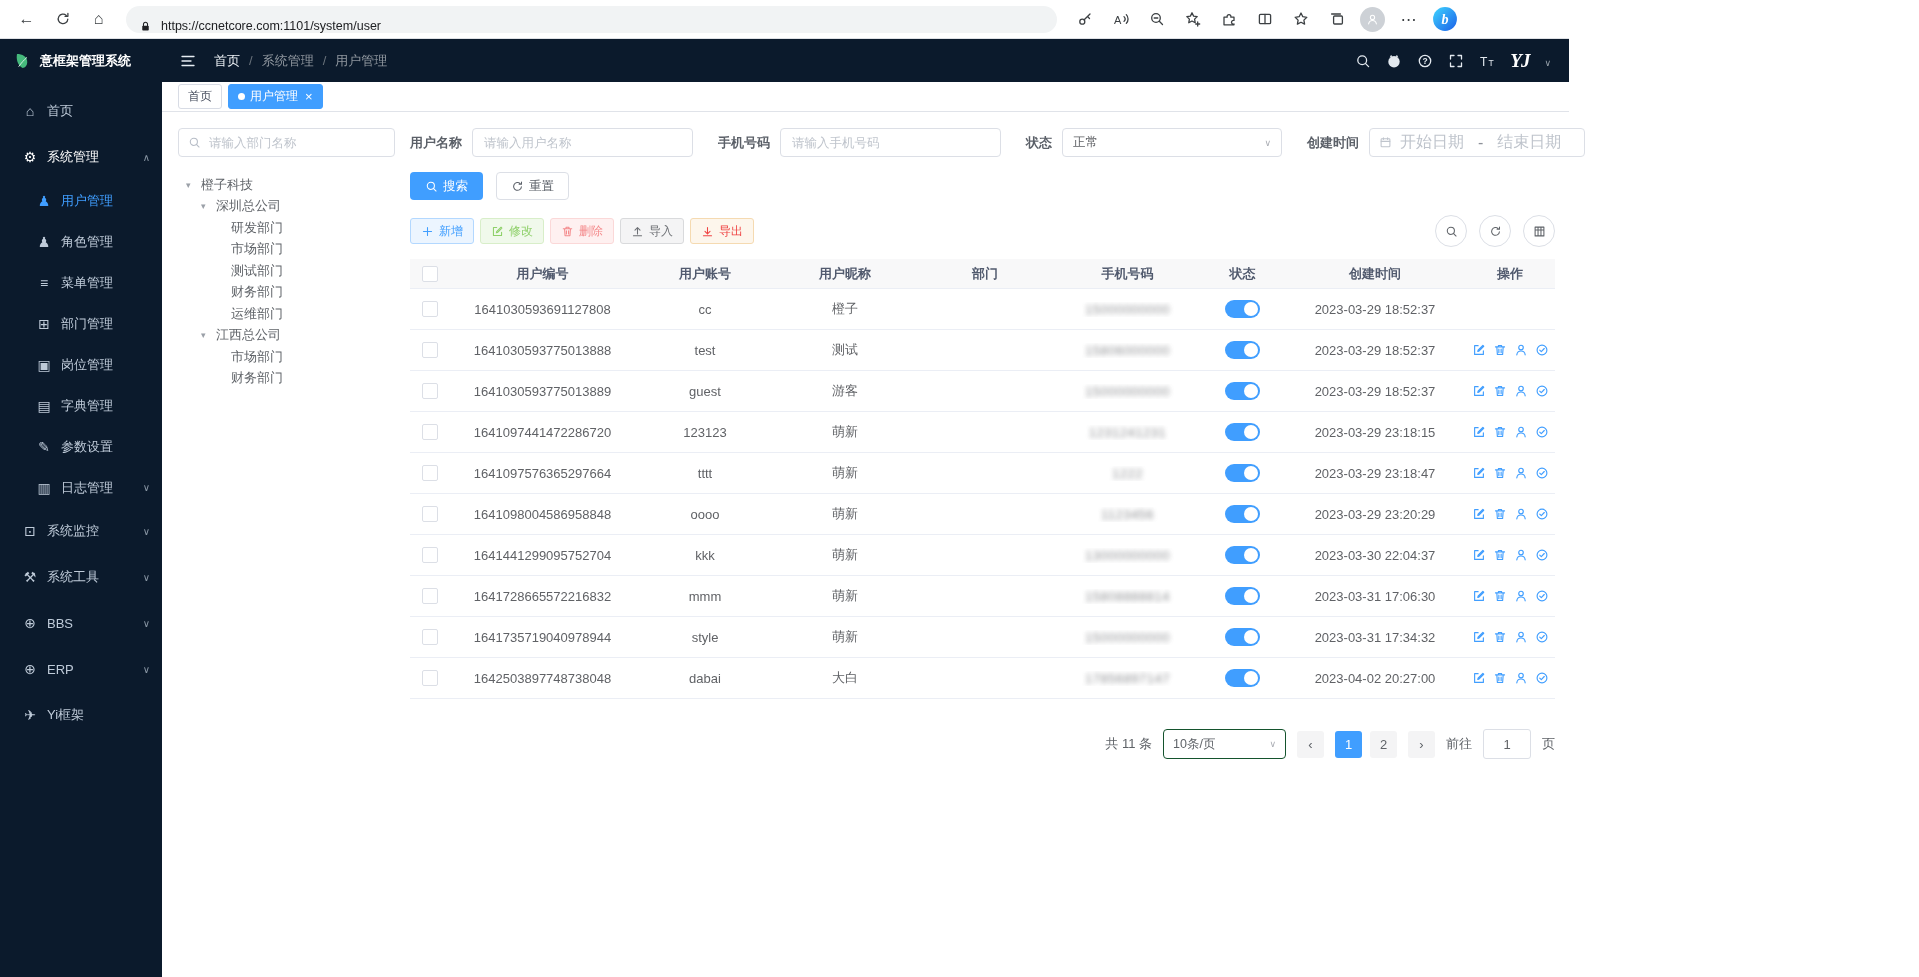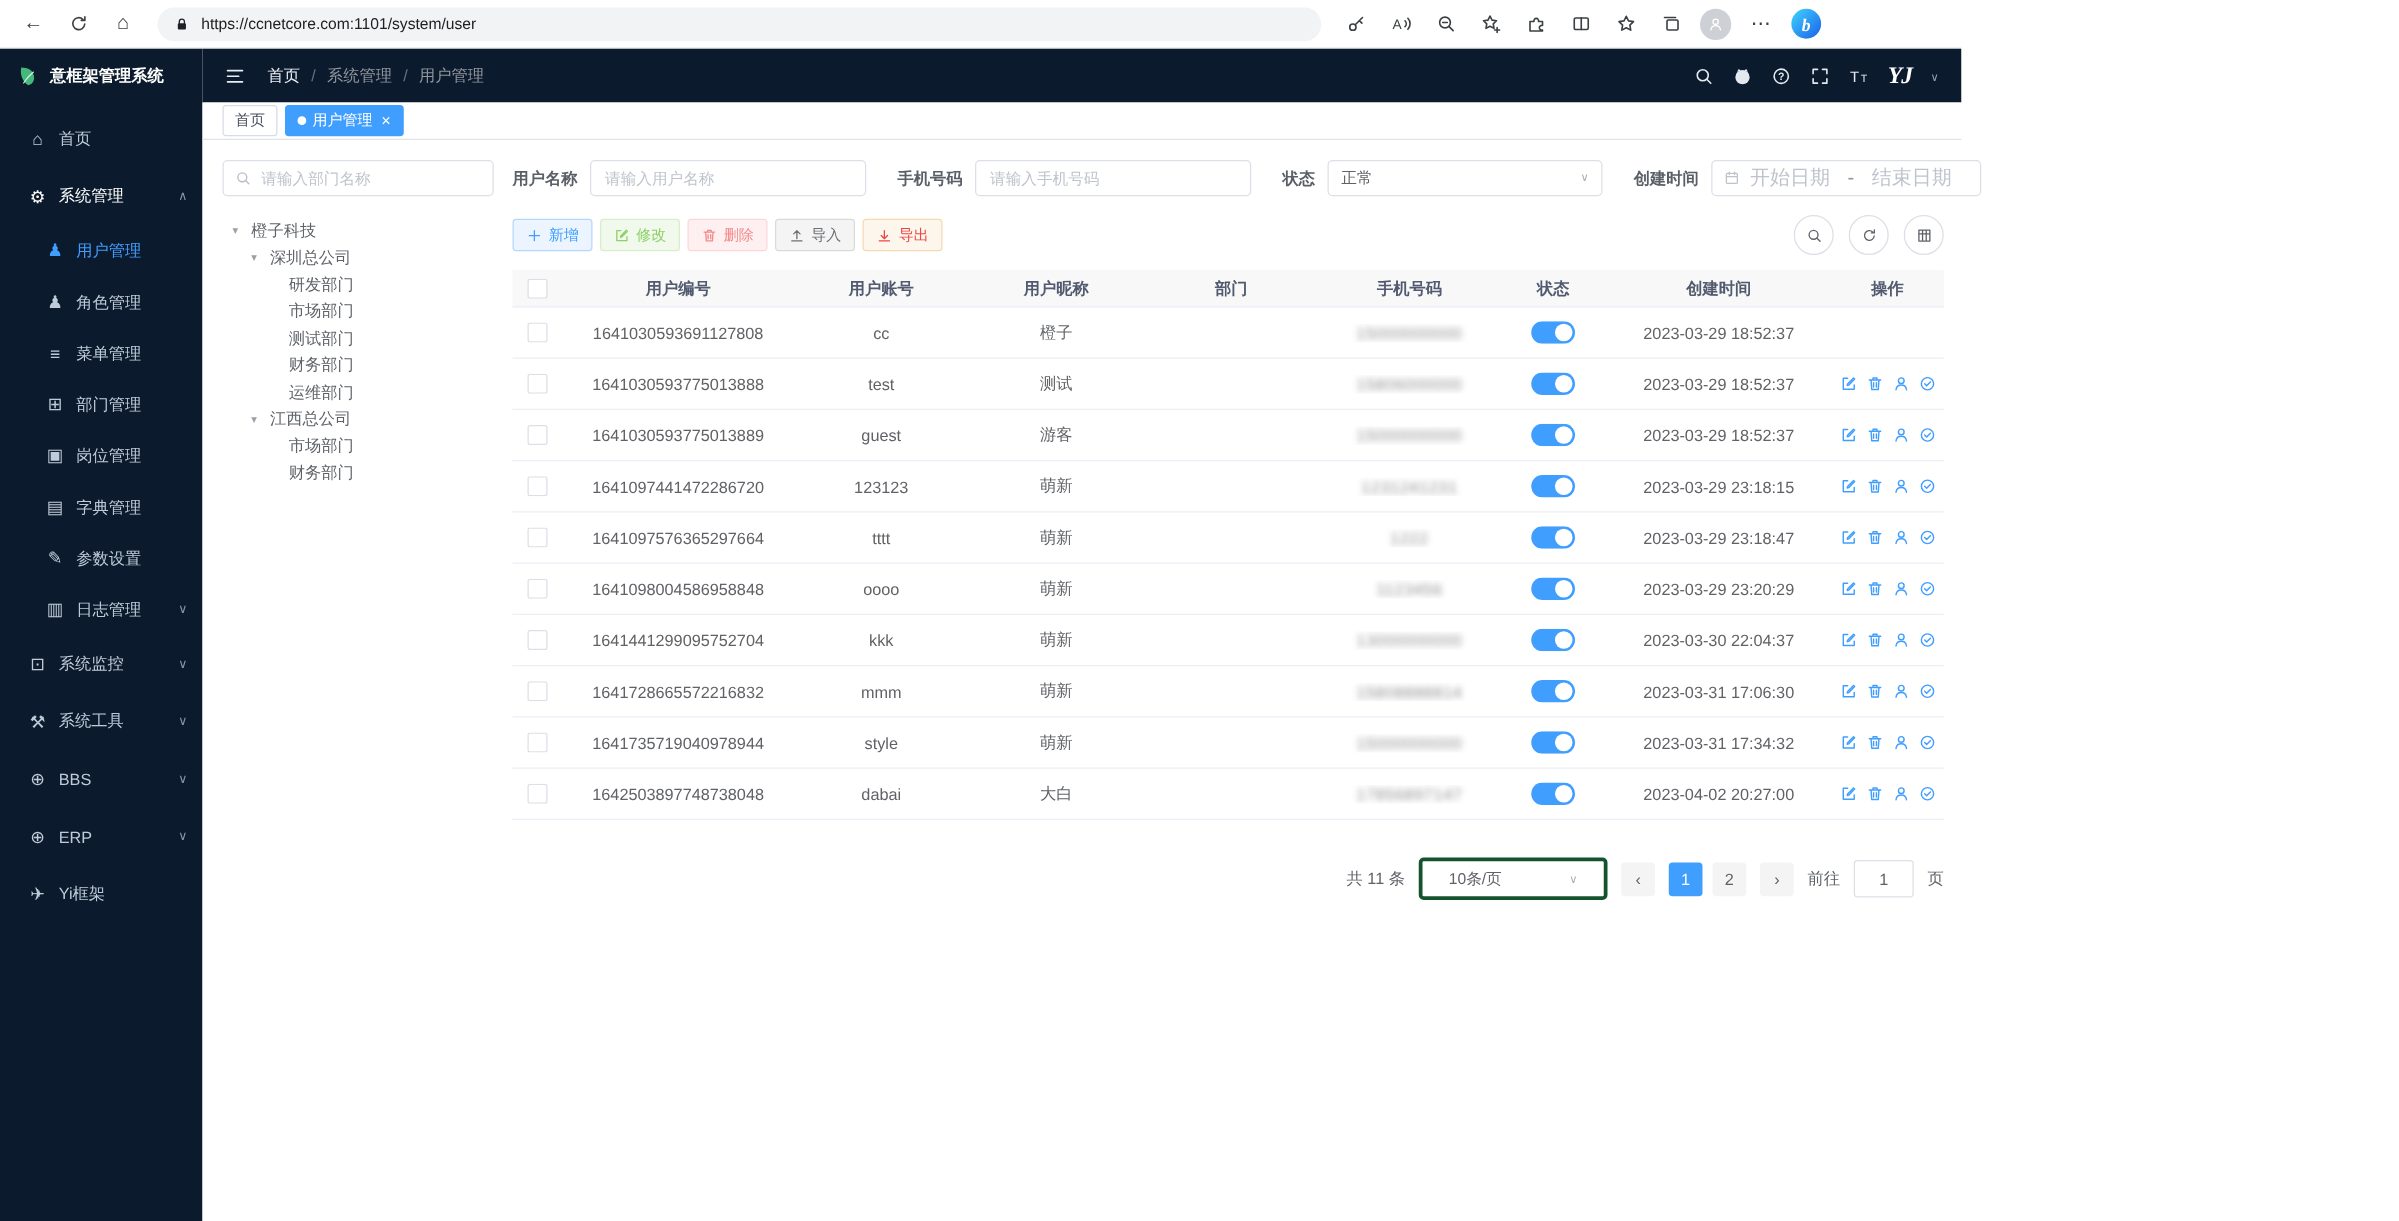--- a/index.html
+++ b/index.html
@@ -4,21 +4,21 @@
 <style>
   html,body{margin:0;padding:0}
   body{width:1919px;height:977px;background:#fff;overflow:hidden;
        font-family:"Liberation Sans","DejaVu Sans",sans-serif;color:#606266;font-size:13px}
   .window{position:relative;width:1569px;height:977px;background:#fff}
   .icn{width:16px;height:16px;display:block;stroke:currentColor;fill:none;stroke-width:1.3;stroke-linecap:round;stroke-linejoin:round}
   .icn.small{width:13px;height:13px}
   
   .chrome{height:38px;display:flex;align-items:center;gap:3px;padding:0 10px;background:#fff;border-bottom:1px solid #dfe1e5}
   .cbtn{width:33px;height:30px;border-radius:5px;display:flex;align-items:center;justify-content:center;color:#3c4043;font-size:16px;flex:0 0 auto;cursor:pointer}
-  .addr{flex:0 0 905px;height:27px;margin:0 8px;background:#f1f3f4;border-radius:14px;display:flex;align-items:center;gap:9px;padding:0 13px;font-size:12.5px;color:#202124}
+  .addr{flex:0 0 905px;height:27px;margin:0 8px;background:#f1f3f4;border-radius:14px;display:flex;align-items:flex-end;gap:9px;padding:0 13px;font-size:12.5px;color:#202124}
   .addr .url{white-space:nowrap;overflow:hidden}
   .avatar{width:25px;height:25px;border-radius:50%;background:#cdd1d6;display:flex;align-items:center;justify-content:center;color:#fff}
   
   .app{display:flex;height:939px}
   .sidebar{width:162px;flex:0 0 162px;background:#0b1a2c;display:flex;flex-direction:column;overflow:hidden}
   .logo{height:43px;display:flex;align-items:center;gap:8px;padding:0 13px;color:#fff;font-weight:bold;font-size:13px;flex:0 0 auto}
   .menu{flex:1;padding-top:6px}
   .m-item{display:flex;align-items:center;height:46px;padding:0 12px 0 22px;color:#bfcbd9;gap:9px;cursor:pointer}
   .m-item.sub{height:41px;padding-left:36px}
   .m-item .mi{width:16px;flex:0 0 16px;text-align:center;font-size:14px}
@@ -98,21 +98,21 @@
   .c8{flex:1}
   .cb{width:14px;height:14px;border:1px solid #dcdfe6;border-radius:2px;background:#fff;display:inline-block;cursor:pointer}
   .phone{filter:blur(2.6px);opacity:.7;letter-spacing:.5px}
   .switch{width:35px;height:18px;border-radius:9px;background:#409eff;position:relative;display:inline-block;cursor:pointer}
   .switch::after{content:'';position:absolute;top:2px;right:2px;width:14px;height:14px;border-radius:50%;background:#fff}
   .ops{gap:7px}
   .op{color:#409eff;display:inline-flex;cursor:pointer}
   .op .icn{width:14px;height:14px}
   
   .pagination{margin-top:30px;display:flex;align-items:center;justify-content:flex-end;gap:11px;color:#5f6368}
-  .psize{width:103px;height:28px;border:3px solid #14532d;border-radius:4px;display:flex;align-items:center;justify-content:space-between;padding:0 21px;font-size:12.5px;cursor:pointer}
+  .psize{width:103px;height:28px;border:1px solid #14532d;border-radius:4px;display:flex;align-items:center;justify-content:space-between;padding:0 9px;font-size:12.5px;cursor:pointer}
   .pages{display:flex;gap:8px}
   .pbtn{min-width:27px;height:27px;border-radius:3px;background:#f4f4f5;display:flex;align-items:center;justify-content:center;color:#5f6368;cursor:pointer;font-size:13px}
   .pbtn.on{background:#409eff;color:#fff}
   .goto-input{width:42px;height:26px;border:1px solid #dcdfe6;border-radius:3px;text-align:center;font-size:13px;color:#606266;outline:0;font-family:inherit}
 </style>
 </head>
 <body>
 
 <div class="window">
 
@@ -420,20 +420,35 @@
                     <rect x="2.6" y="3.4" width="10.8" height="9.8" rx="1"></rect>
                     <path d="M2.6 6.6h10.8M5.4 2.2v2.2M10.6 2.2v2.2"></path>
                   </svg>
                 <span>开始日期</span>
                 <span style="margin:0 6px;color:#8d9199">-</span>
                 <span>结束日期</span>
               </div>
             </div>
           </div>
 
+          <div class="btn-row">
+            <button class="btn btn-primary">
+              <svg class="icn small" viewBox="0 0 16 16">
+                  <circle cx="7.2" cy="7.2" r="4.4"></circle>
+                  <path d="M10.6 10.6l3 3"></path>
+                </svg>
+              <span>搜索</span>
+            </button>
+            <button class="btn btn-plain">
+              <svg class="icn small" viewBox="0 0 16 16">
+                  <path d="M12.8 8.2A4.8 4.8 0 1 1 11.3 4.4M12.9 2.4v2.9h-2.9"></path>
+                </svg>
+              <span>重置</span>
+            </button>
+          </div>
 
           <div class="toolbar">
             <div class="tool-btns">
                 <button class="sbtn sbtn-add">
                   <svg class="icn small" viewBox="0 0 16 16">
                     <path d="M8 3v10M3 8h10"></path>
                   </svg>
                   <span>新增</span>
                 </button>
                 <button class="sbtn sbtn-edit">

